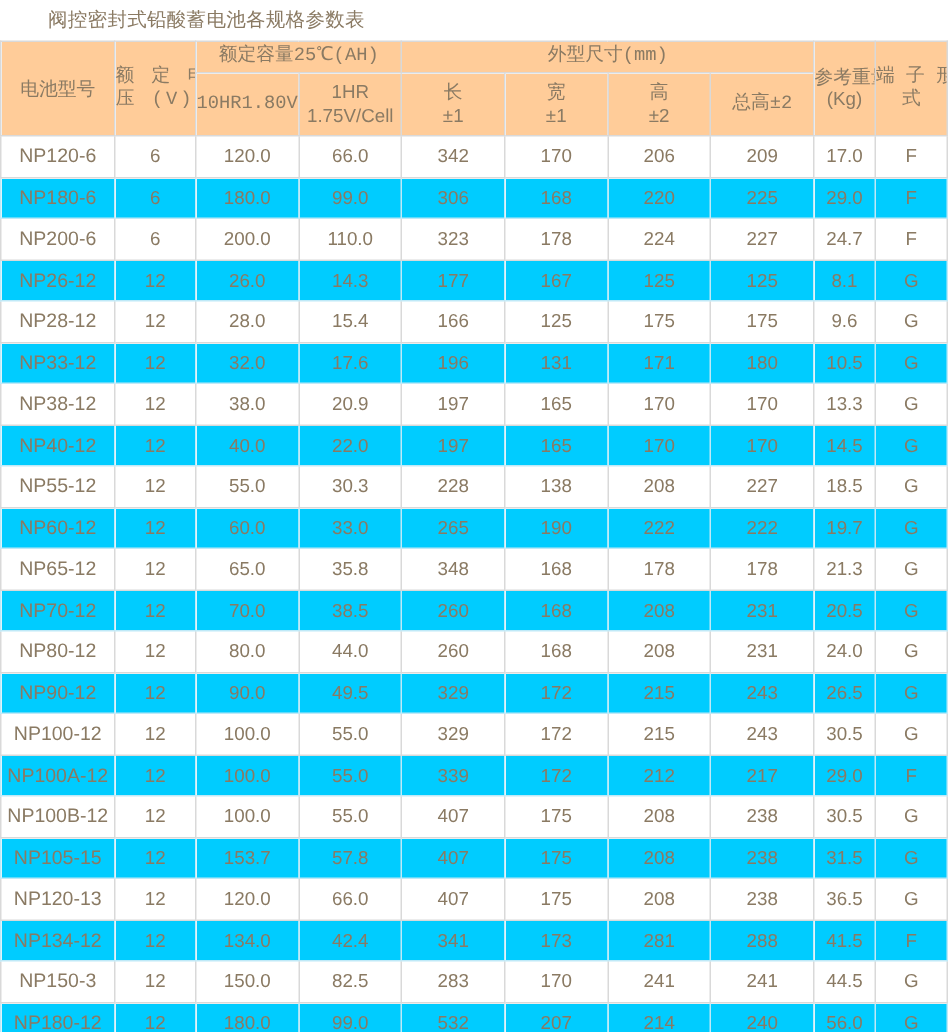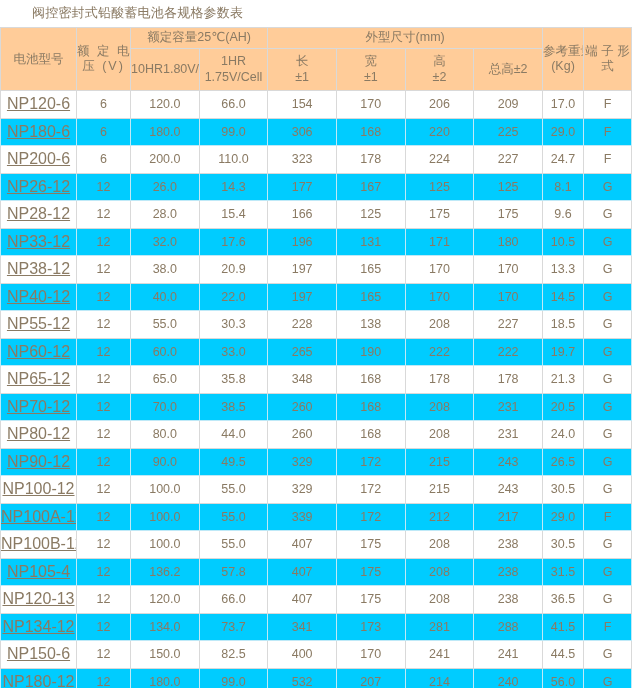--- a/index.html
+++ b/index.html
@@ -57,38 +57,39 @@
   th.h-wt      { width: 40px; }
   th.h-term    { width: 47px; }
 
   th.two-line  { line-height: 16px; margin-left: 41px; }
   .hl-top { display:block; }
   .hl-bot { display:block; }
 
   th.left-pad {
     text-align: left;
     padding-left: 4px;
+    font-family: Liberation Mono, monospace;
   }
   th.spread {
     letter-spacing: 2px;
   }
 
   tbody td {
     height: 26.5px;
     line-height: 26.5px;
     font-size: 12.5px;
   }
   tbody tr.alt td {
     background: #00ccff;
     border-color: #bfe9f7;
   }
   tbody tr.plain td {
     background: #ffffff;
   }
-  td.c-model { font-size: 16px; text-decoration: underline; }
+  td.c-model { font-size: 13px; }
 </style>
 </head>
 <body>
 
 <div id="page-title">阀控密封式铅酸蓄电池各规格参数表</div>
 
 <table class="spec">
   <thead>
     <tr>
       <th class="h-model" rowspan="2">电池型号</th>
@@ -127,21 +128,21 @@
       </th>
       <th class="h-tot left-pad">总高±2</th>
     </tr>
   </thead>
   <tbody id="table-body">
       <tr class="plain">
         <td class="c-model">NP120-6</td>
         <td>6</td>
         <td>120.0</td>
         <td>66.0</td>
-        <td>154</td>
+        <td>342</td>
         <td>170</td>
         <td>206</td>
         <td>209</td>
         <td>17.0</td>
         <td>F</td>
       </tr>
       <tr class="alt">
         <td class="c-model">NP180-6</td>
         <td>6</td>
         <td>180.0</td>
@@ -327,23 +328,23 @@
         <td>100.0</td>
         <td>55.0</td>
         <td>407</td>
         <td>175</td>
         <td>208</td>
         <td>238</td>
         <td>30.5</td>
         <td>G</td>
       </tr>
       <tr class="alt">
-        <td class="c-model">NP105-4</td>
-        <td>12</td>
-        <td>136.2</td>
+        <td class="c-model">NP105-15</td>
+        <td>12</td>
+        <td>153.7</td>
         <td>57.8</td>
         <td>407</td>
         <td>175</td>
         <td>208</td>
         <td>238</td>
         <td>31.5</td>
         <td>G</td>
       </tr>
       <tr class="plain">
         <td class="c-model">NP120-13</td>
@@ -354,34 +355,34 @@
         <td>175</td>
         <td>208</td>
         <td>238</td>
         <td>36.5</td>
         <td>G</td>
       </tr>
       <tr class="alt">
         <td class="c-model">NP134-12</td>
         <td>12</td>
         <td>134.0</td>
-        <td>73.7</td>
+        <td>42.4</td>
         <td>341</td>
         <td>173</td>
         <td>281</td>
         <td>288</td>
         <td>41.5</td>
         <td>F</td>
       </tr>
       <tr class="plain">
-        <td class="c-model">NP150-6</td>
+        <td class="c-model">NP150-3</td>
         <td>12</td>
         <td>150.0</td>
         <td>82.5</td>
-        <td>400</td>
+        <td>283</td>
         <td>170</td>
         <td>241</td>
         <td>241</td>
         <td>44.5</td>
         <td>G</td>
       </tr>
       <tr class="alt">
         <td class="c-model">NP180-12</td>
         <td>12</td>
         <td>180.0</td>

